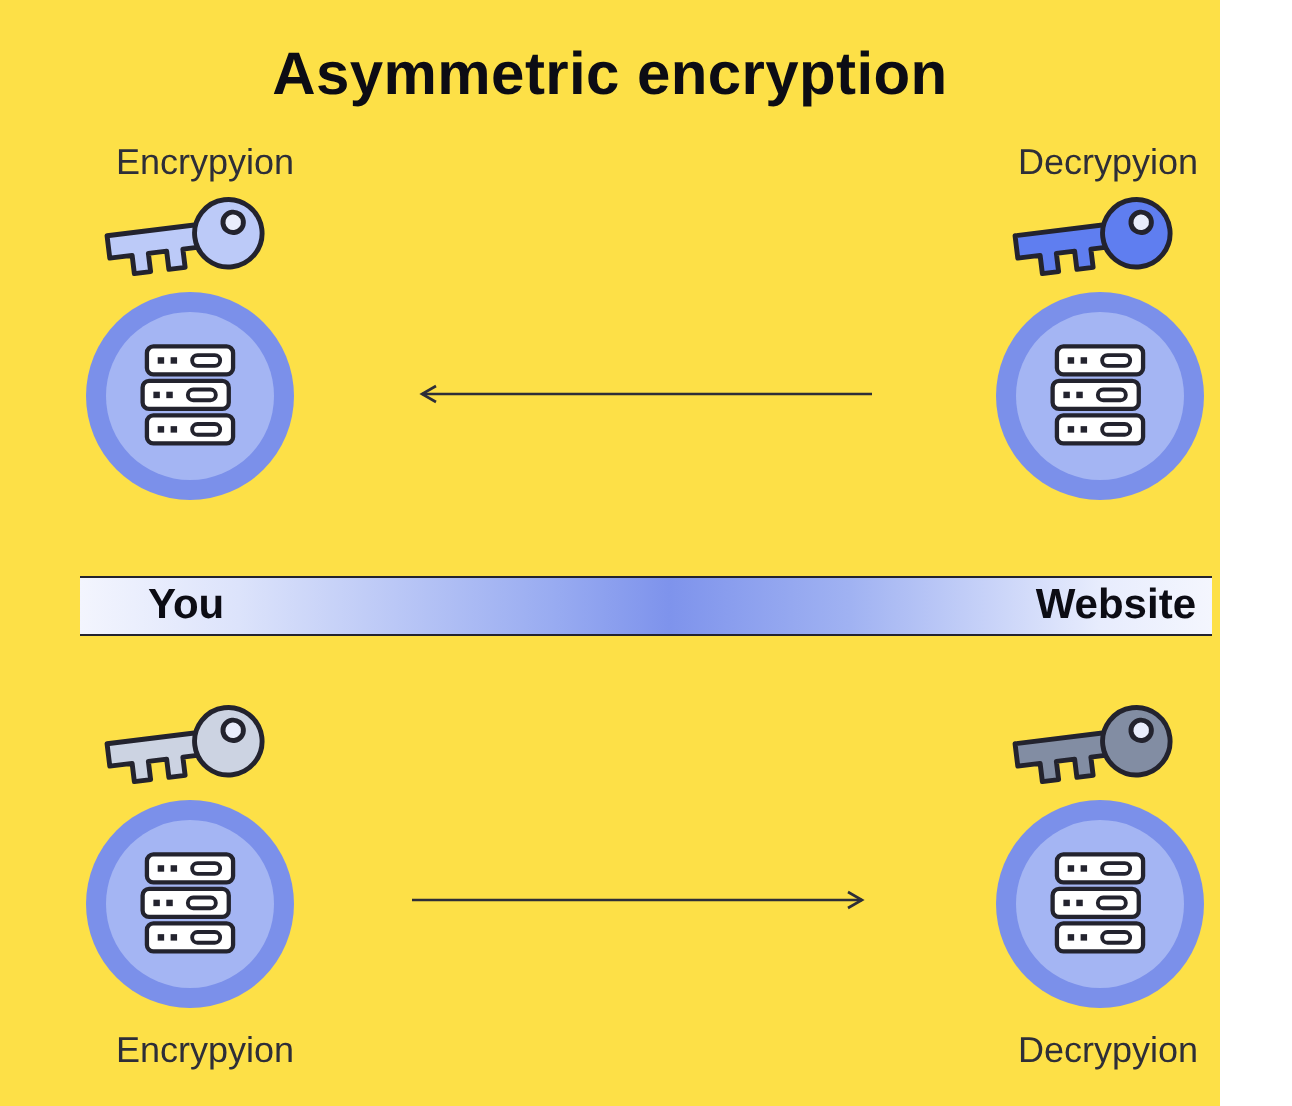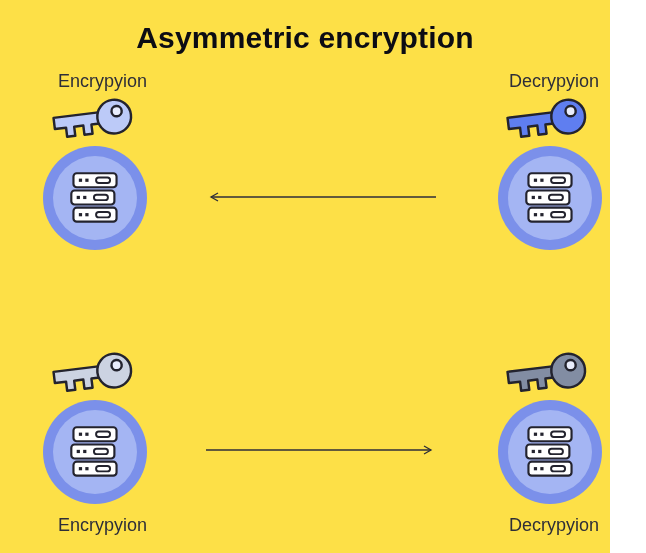--- a/index.html
+++ b/index.html
@@ -119,20 +119,24 @@
         </g>
       </svg>
     </div>
   </div>
 
   <svg class="arrow" id="arrow-top" width="230" height="12">
     <line x1="5" y1="6" x2="230" y2="6"></line>
     <polyline points="12,2 5,6 12,10"></polyline>
   </svg>
 
+  <div class="band">
+    <span class="band-label">You</span>
+    <span class="band-label">Website</span>
+  </div>
 
   <svg class="key" id="key-bl" viewBox="0 0 88 46">
     <g stroke="#23232e" stroke-width="2.4" stroke-linejoin="round">
       <path d="M4 16 L52 16 L52 27 L40 27 L40 36 L32 36 L32 27 L23 27 L23 36 L15 36 L15 27 L4 27 Z" fill="#ccd3e2"></path>
       <circle cx="63" cy="22" r="16.5" fill="#ccd3e2"></circle>
       <circle cx="66" cy="17" r="5" fill="#e9edfc"></circle>
     </g>
   </svg>
 
   <svg class="key" id="key-br" viewBox="0 0 88 46">

